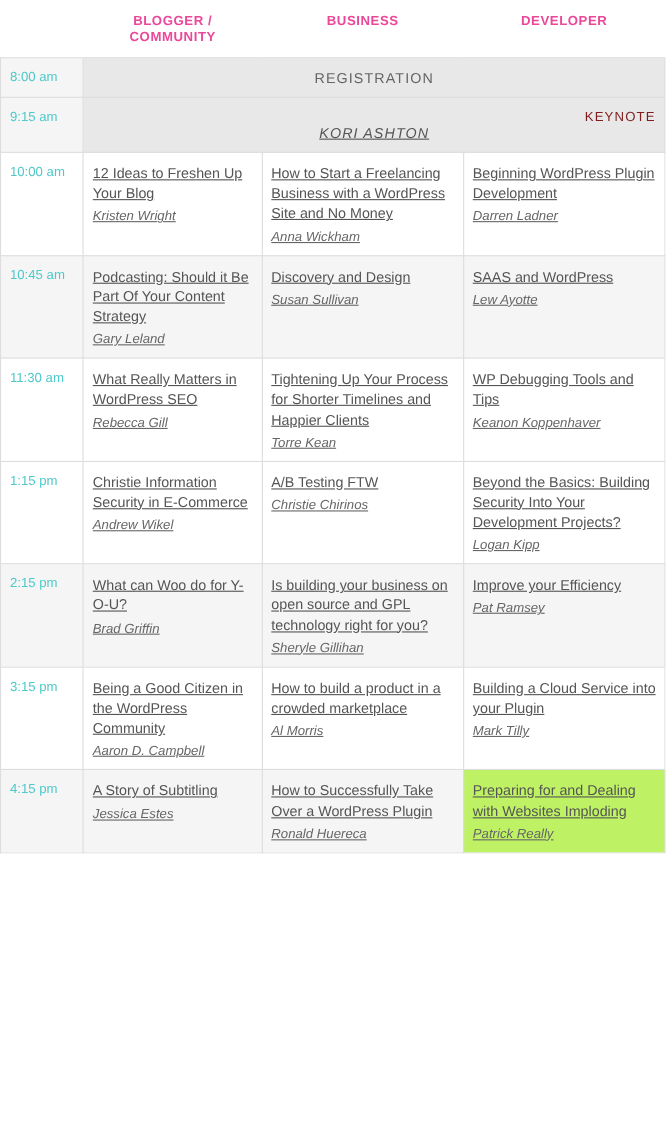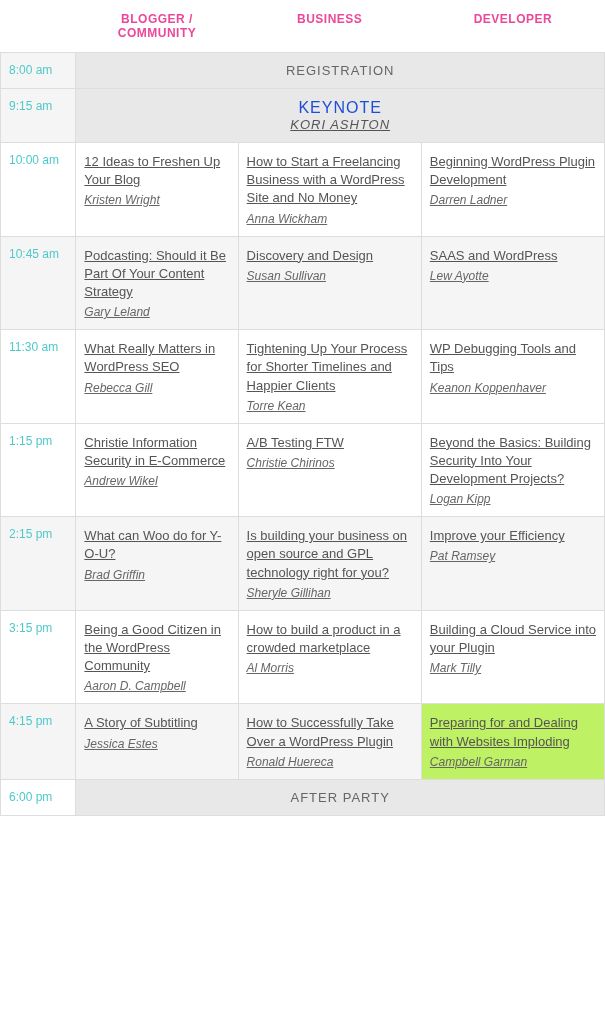--- a/index.html
+++ b/index.html
@@ -75,24 +75,25 @@
       color: #666;
       font-style: italic;
       font-size: 12px;
       margin-top: 4px;
       text-decoration: underline;
     }
     .keynote-block {
       text-align: center;
     }
     .keynote-label {
-      font-size: 16px;
+      font-size: 12px;
       letter-spacing: 1px;
       text-transform: uppercase;
-      color: #1d4ed8;
+      color: #7f1d1d;
+      text-align: right;
     }
     .keynote-name {
       font-style: italic;
       text-decoration: underline;
       color: #555;
       font-size: 13px;
     }
     .time-label {
       color: #4ec9c9;
       font-size: 12px;
@@ -248,22 +249,18 @@
           <div class="session-speaker">Jessica Estes</div>
         </td>
 
         <td class="col-business" style="background:#f5f5f5">
           <div class="session-title">How to Successfully Take Over a WordPress Plugin</div>
           <div class="session-speaker">Ronald Huereca</div>
         </td>
 
         <td class="col-developer" style="background:#bef264">
           <div class="session-title">Preparing for and Dealing with Websites Imploding</div>
-          <div class="session-speaker">Campbell Garman</div>
-        </td>
-
-    </tr>
-      <tr style="background: rgb(255, 255, 255);">
-      <td class="col-time time-label" style="background:#fff">6:00 pm</td>
-      <td colspan="3" class="full-span" style="background:#e8e8e8">AFTER PARTY</td>
+          <div class="session-speaker">Patrick Really</div>
+        </td>
+
     </tr>
     </tbody>
 </table>
 
 </body></html>

